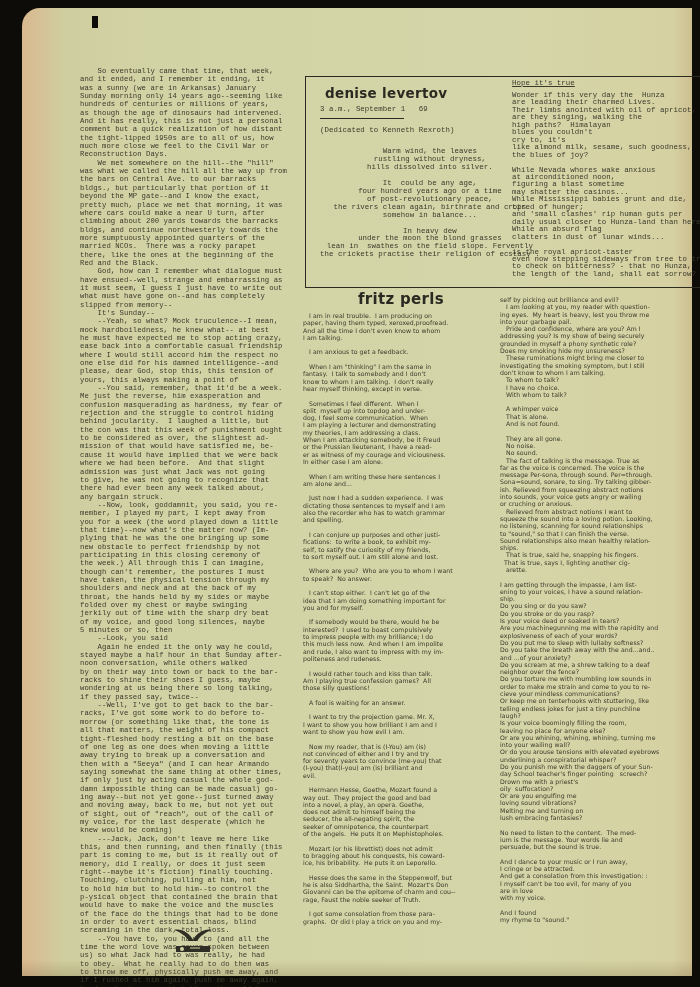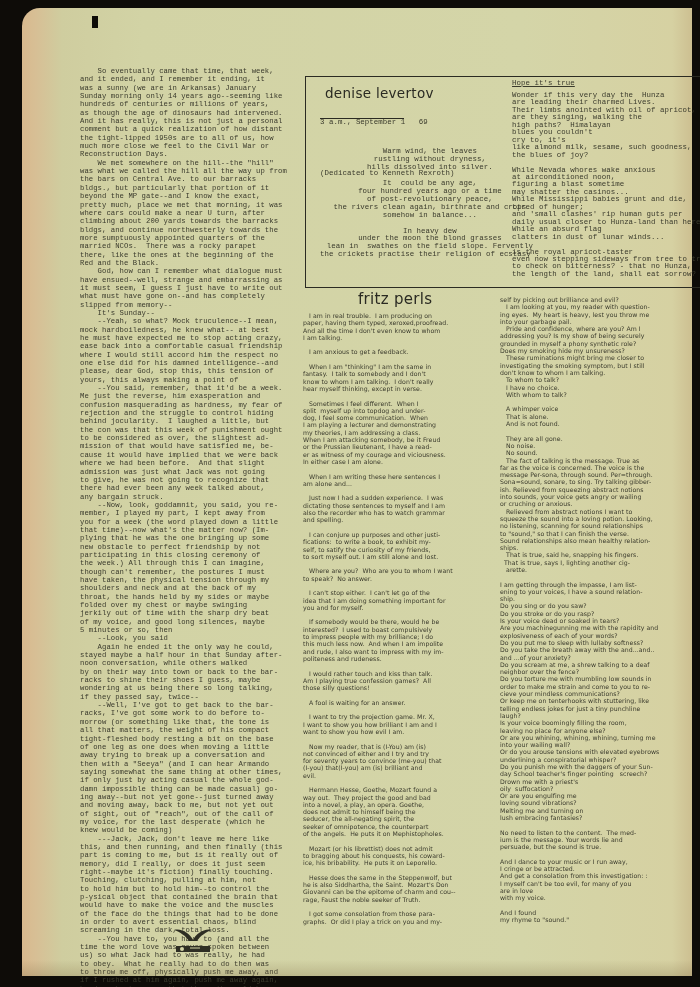--- a/index.html
+++ b/index.html
@@ -5,21 +5,21 @@
   html,body{margin:0;padding:0;}
   body{width:700px;height:987px;background:#0e0c08;position:relative;overflow:hidden;font-family:"Liberation Mono",monospace;}
   .page{position:absolute;left:22px;top:8px;width:670px;height:968px;background:linear-gradient(90deg,#d8b98e 0px,#d7bf95 14px,#cfcd9f 40px,#d2d3a5 120px,#d4d5a8 500px,#d6d1a2 650px,#c9b88a 678px);border-top-left-radius:18px;}
   .page::after{content:"";position:absolute;left:0;right:0;bottom:0;height:16px;background:linear-gradient(180deg,rgba(0,0,0,0),rgba(120,100,60,0.25));}
   .tear{position:absolute;left:70px;top:8px;width:6px;height:12px;background:#0e0c08;}
   .txt{position:absolute;color:#3a3a2c;font-size:7.4px;line-height:8.3px;white-space:pre;letter-spacing:0.05px;}
   .sans{font-family:"DejaVu Sans",sans-serif;}
   .u{text-decoration:underline;text-align:right;}
   .box{position:absolute;left:283px;top:68px;width:410px;height:210px;border:1.5px solid #2b2b22;}
   .rule{position:absolute;height:1.5px;background:#2b2b22;}
-  .title{position:absolute;font-family:"DejaVu Sans",sans-serif;font-weight:normal;color:#2a2a22;font-size:14px;letter-spacing:0.3px;}
+  .title{position:absolute;font-family:"DejaVu Sans",sans-serif;font-weight:bold;color:#2a2a22;font-size:14px;letter-spacing:0.3px;}
   .ornament{position:absolute;left:148px;top:918px;width:46px;height:30px;}
 </style>
 </head>
 <body>
 
 <div class="page">
   <div class="tear"></div>
 
   <div class="txt" style="left:58px;top:59px;font-size:7.25px;line-height:8.35px;">    So eventually came that time, that week,
 and it ended, and I remember it ending, it
@@ -136,23 +136,23 @@
 
   <svg class="ornament" viewBox="0 0 46 30">
     <path d="M4 4 C12 2 20 8 23 14 C26 8 34 2 42 4 C36 6 30 10 27 15 L23 15 L19 15 C16 10 10 6 4 4 Z" fill="#2e2e24"></path>
     <path d="M6 20 L40 20 L40 26 L6 26 Z" fill="#2e2e24"></path>
     <circle cx="12" cy="23" r="2" fill="#d4d5a8"></circle>
     <path d="M20 22 L30 22" stroke="#d4d5a8" stroke-width="1"></path>
   </svg>
 
   <div class="box"></div>
   <div class="title" style="left:303px;top:77px;font-size:13.5px;">denise levertov</div>
-  <div class="txt" style="left:298px;top:110px;text-align:center;">3 a.m., September 1   69</div>
+  <div class="txt" style="left:298px;top:97px;text-align:center;">3 a.m., September 1   69</div>
   <div class="rule" style="left:298px;top:110px;width:84px;height:1px;"></div>
-  <div class="txt" style="left:298px;top:118px;margin-top:43px;">(Dedicated to Kenneth Rexroth)</div>
+  <div class="txt" style="left:298px;top:118px;">(Dedicated to Kenneth Rexroth)</div>
   <div class="txt" style="left:298px;top:140px;line-height:7.95px;text-align:center;">Warm wind, the leaves
 rustling without dryness,
 hills dissolved into silver.
 
 It  could be any age,
 four hundred years ago or a time
 of post-revolutionary peace,
 the rivers clean again, birthrate and crops
 somehow in balance...
 

